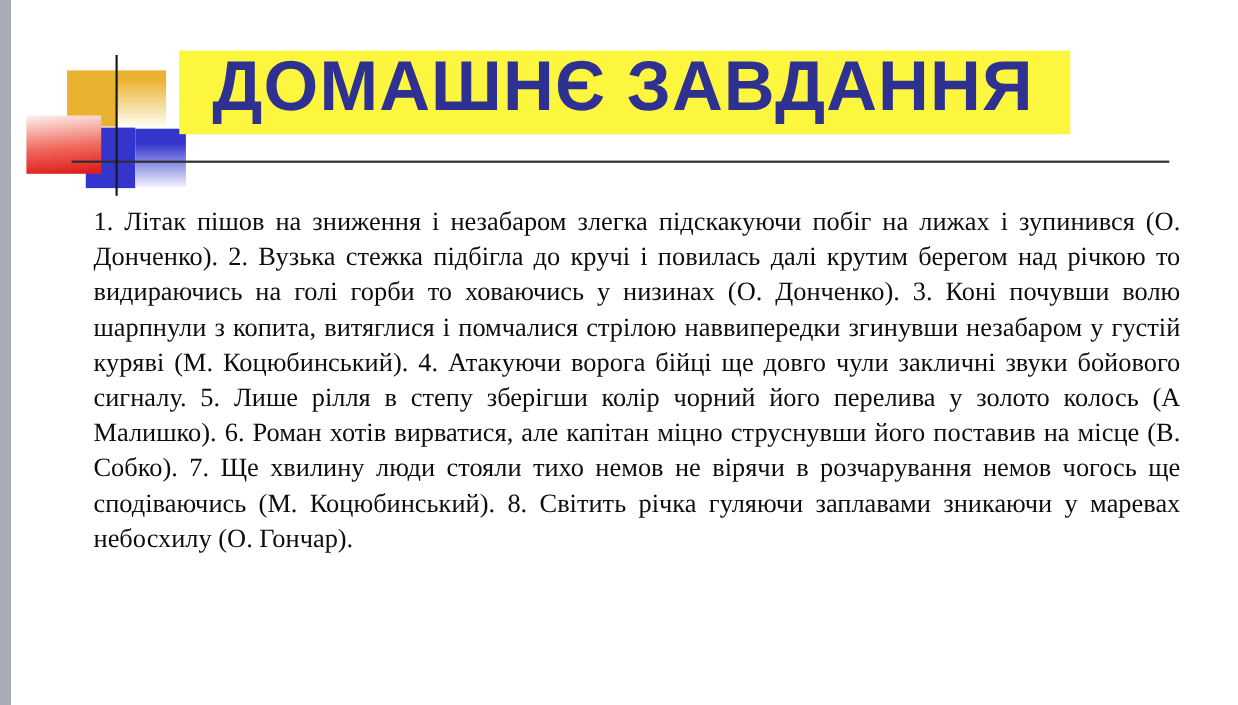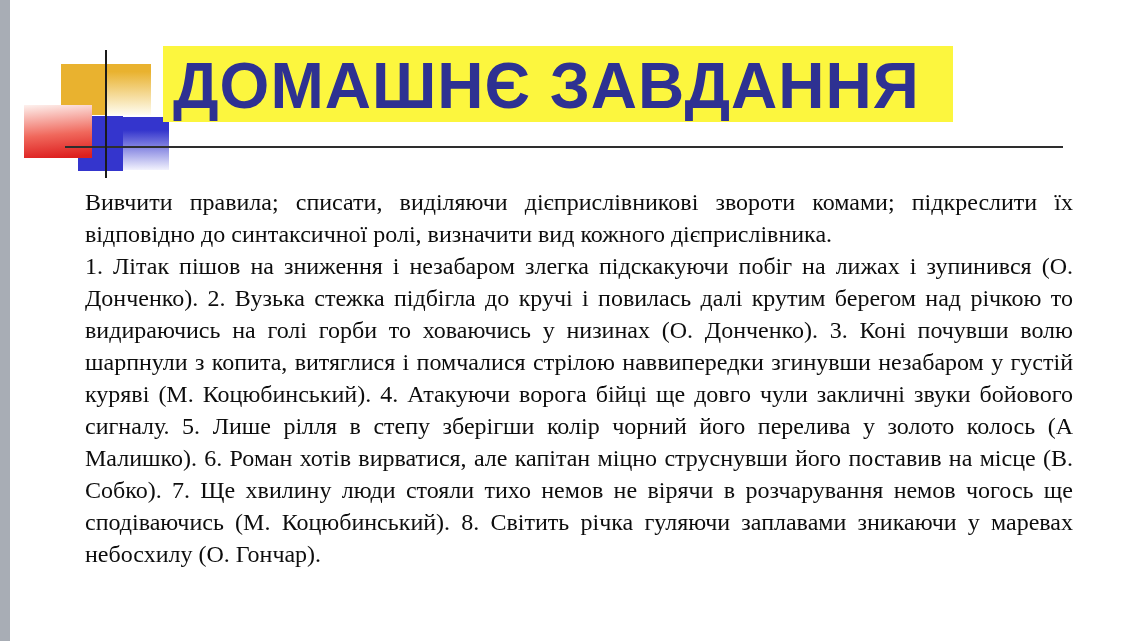--- a/index.html
+++ b/index.html
@@ -58,22 +58,23 @@
     background: #2e2e2e;
     z-index: 5;
   }
   
   .title-box {
     position: absolute;
     left: 163px; top: 46px;
     width: 790px; height: 76px;
     background: var(--yellow, #fcf63e);
     display: flex;
-    align-items: flex-end;
+    align-items: flex-start;
     z-index: 4;
+    padding-left: 20px;
   }
   .title-box h1 {
     margin: 0;
     padding: 0 0 4px 10px;
     font-family: "Liberation Sans", sans-serif;
     font-weight: 700;
     font-size: 64px;
     letter-spacing: 1px;
     line-height: 1;
     white-space: nowrap;
@@ -108,17 +109,16 @@
     <div class="vline"></div>
   </div>
 
   <div class="hline"></div>
 
   <div class="title-box">
     <h1>ДОМАШНЄ ЗАВДАННЯ</h1>
   </div>
 
   <div class="body-text">
-    <p>Вивчити правила; списати, виділяючи дієприслівникові звороти комами; підкреслити їх відповідно до синтаксичної ролі, визначити вид кожного дієприслівника.</p>
     <p>1. Літак пішов на зниження і незабаром злегка підскакуючи побіг на лижах і зупинився (О. Донченко). 2. Вузька стежка підбігла до кручі і повилась далі крутим берегом над річкою то видираючись на голі горби то ховаючись у низинах (О. Донченко). 3. Коні почувши волю шарпнули з копита, витяглися і помчалися стрілою наввипередки згинувши незабаром у густій куряві (М. Коцюбинський). 4. Атакуючи ворога бійці ще довго чули закличні звуки бойового сигналу. 5. Лише рілля в степу зберігши колір чорний його перелива у золото колось (А Малишко). 6. Роман хотів вирватися, але капітан міцно струснувши його поставив на місце (В. Собко). 7. Ще хвилину люди стояли тихо немов не вірячи в розчарування немов чогось ще сподіваючись (М. Коцюбинський). 8. Світить річка гуляючи заплавами зникаючи у маревах небосхилу (О. Гончар).</p>
   </div>
 
 </div>
 
 </body></html>

